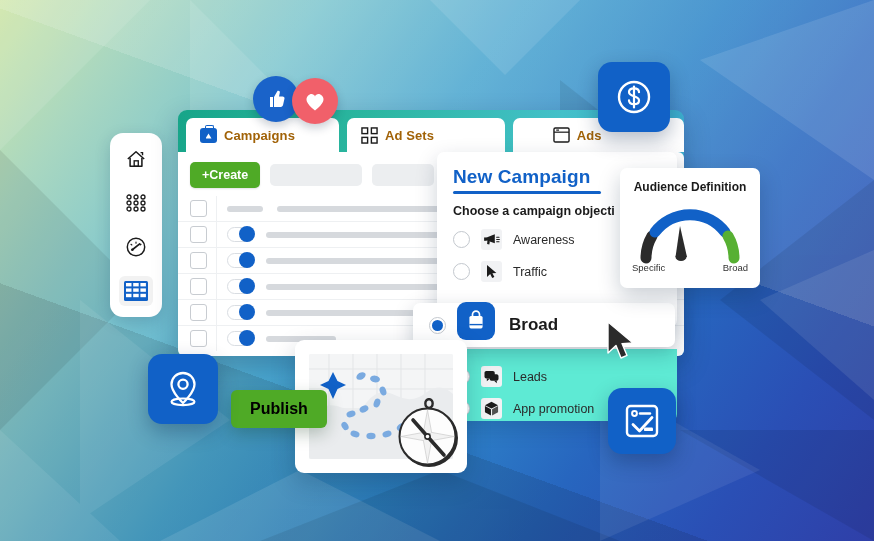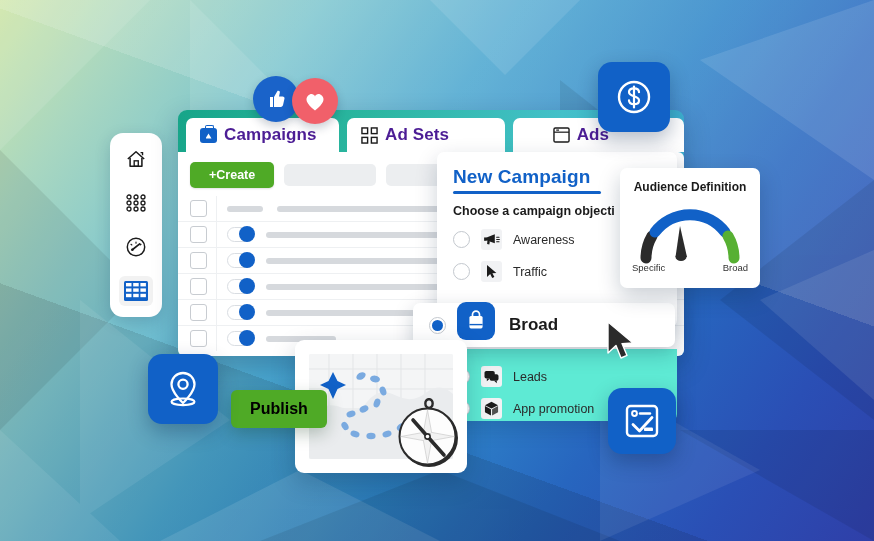--- a/index.html
+++ b/index.html
@@ -40,37 +40,37 @@
   .window{
     position:absolute;left:178px;top:110px;width:506px;height:246px;
     background:linear-gradient(100deg,#17a589 0%,#2bb6a0 35%,#43c0c9 70%,#3aa7cf 100%);
     border-radius:9px 9px 6px 6px;
     box-shadow:0 10px 26px rgba(8,30,60,.25);
   }
   .tabs{position:absolute;left:0;top:8px;width:100%;height:34px;display:flex;gap:8px;padding-left:8px;box-sizing:border-box;}
   .tab{
     height:34px;background:#fff;border-radius:7px 7px 0 0;
     display:flex;align-items:center;gap:7px;padding:0 14px;
-    font-size:17px;font-weight:700;color:#4c1d95;white-space:nowrap;
+    font-size:13px;font-weight:700;color:#a16207;white-space:nowrap;
   }
   .tab:first-child{width:162px;}
   .tab:nth-child(2){width:168px;}
   .tab:nth-child(3){width:152px;padding-left:40px;}
   .tab-label{letter-spacing:.1px;}
   .tab1-ic{width:17px;height:15px;background:#1161c7;border-radius:3px;position:relative;flex:none;}
   .tab1-ic::before{content:"";position:absolute;left:5px;top:-3px;width:7px;height:4px;border:1.6px solid #1161c7;border-bottom:none;border-radius:2px 2px 0 0;}
   .tab1-ic::after{content:"";position:absolute;left:5.5px;top:5px;width:6px;height:6px;background:#fff;clip-path:polygon(50% 15%,100% 100%,0 100%);}
 
   .panel{
     position:absolute;left:0;top:42px;width:100%;height:204px;background:#fff;border-radius:0 6px 6px 6px;overflow:hidden;
   }
   .toolbar{display:flex;align-items:center;gap:10px;padding:10px 10px 8px 12px;}
   .create-btn{
     background:#4faa26;color:#fff;font-size:12.5px;font-weight:700;
-    border-radius:5px;padding:6px 19px;border:none;
+    border-radius:5px;padding:6px 12px;border:none;
     box-shadow:0 1px 2px rgba(0,0,0,.12);
   }
   .ghost-bar{height:22px;border-radius:5px;background:#eceef0;}
   .gb1{width:92px;}.gb2{width:62px;}
 
   .tbl{padding:0 0 0 0;}
   .trow{display:flex;align-items:center;height:25px;padding-left:12px;border-top:1px solid #eef0f2;}
   .trow.head{border-top:none;}
   .cbx{width:15px;height:15px;border:1.3px solid #c8ccd1;border-radius:3px;background:#fff;flex:none;}
   .divcol{width:1px;height:25px;background:#eef0f2;margin-left:9px;margin-right:10px;}

